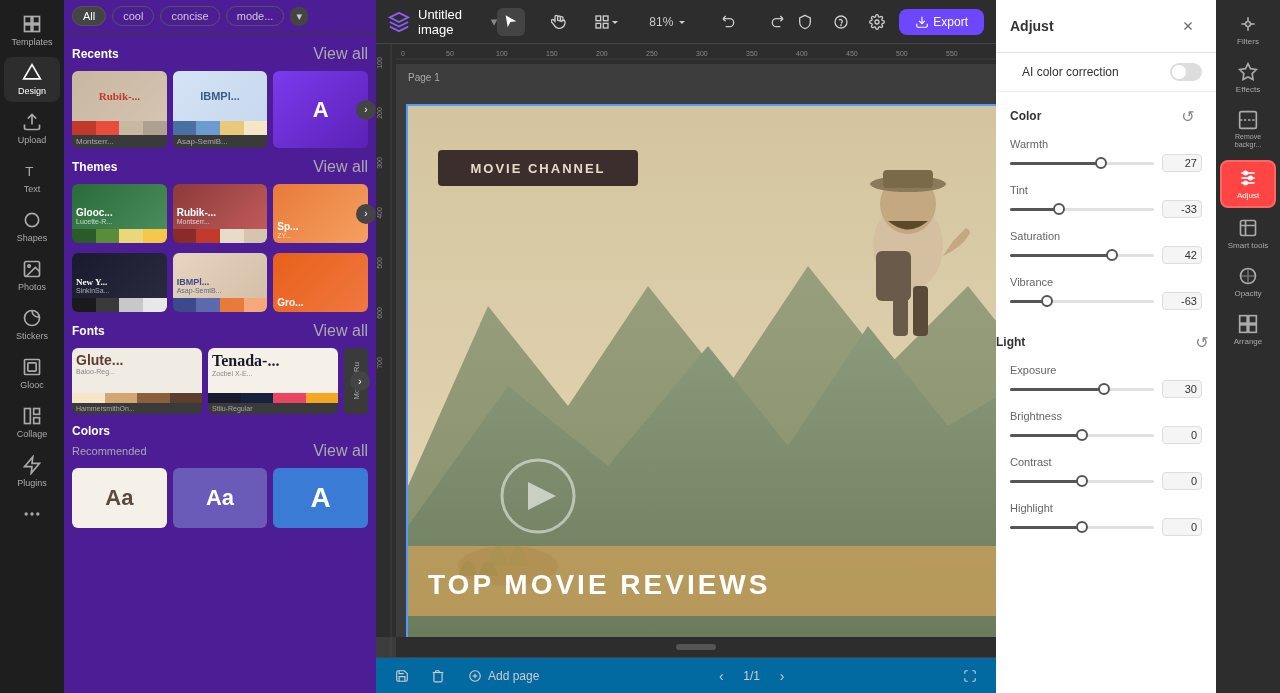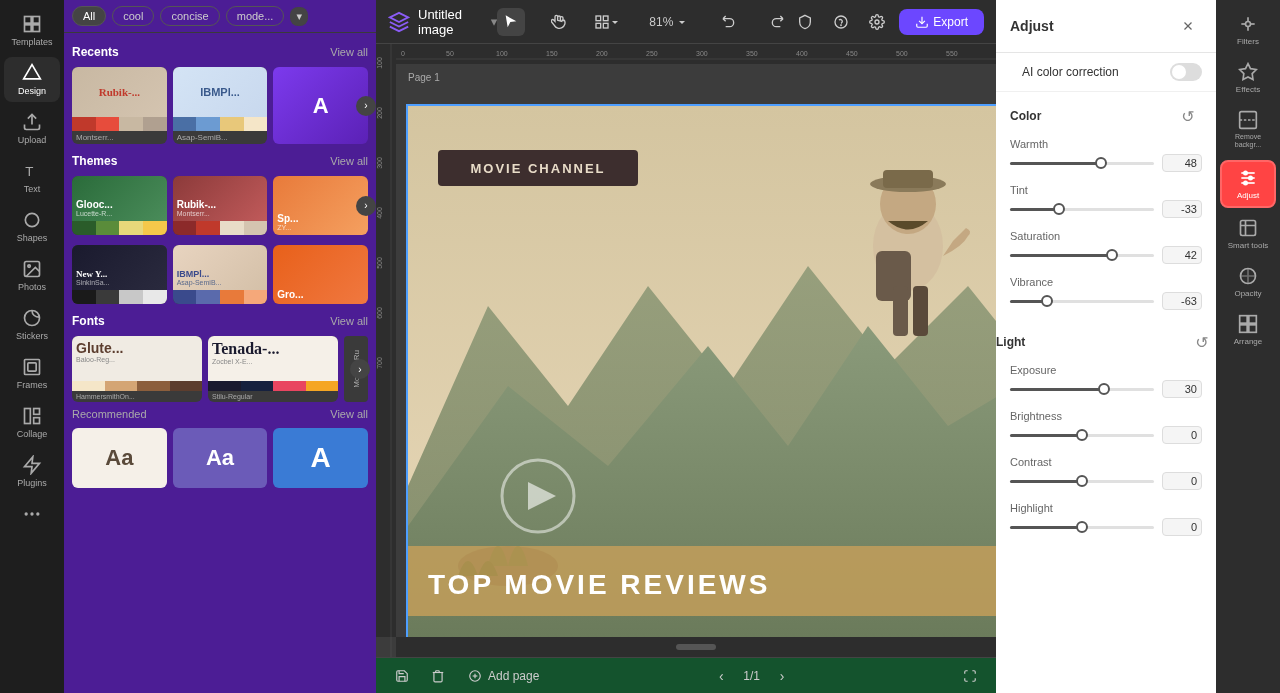--- a/index.html
+++ b/index.html
@@ -31,21 +31,21 @@
     .tag-btn.active { background: #444; color: #fff; }
     .tag-more { background: #444; border: none; color: #ccc; padding: 3px 6px; border-radius: 8px; cursor: pointer; font-size: 11px; }
 
     
     .panel-content { flex: 1; overflow-y: auto; padding: 8px 8px; }
     .panel-content::-webkit-scrollbar { width: 4px; }
     .panel-content::-webkit-scrollbar-thumb { background: #555; border-radius: 2px; }
 
     .section-header { display: flex; justify-content: space-between; align-items: center; margin-bottom: 8px; margin-top: 4px; }
     .section-title { color: #fff; font-size: 12px; font-weight: 600; }
-    .view-all { color: #aaa; font-size: 11px; cursor: pointer; margin-left: 28px; }
+    .view-all { color: #aaa; font-size: 16px; cursor: pointer; margin-left: 28px; }
     .grid-3 { display: grid; grid-template-columns: 1fr 1fr 1fr; gap: 6px; margin-bottom: 10px; }
 
     .font-card {
       flex: 1; background: #3a3a3a; border-radius: 6px; overflow: hidden; cursor: pointer; min-width: 0;
     }
 
     
     .main-area {
       flex: 1; display: flex; flex-direction: column; overflow: hidden; background: #3c3c3c;
     }
@@ -97,21 +97,21 @@
     }
     .sel-btn { width: 28px; height: 28px; display: flex; align-items: center; justify-content: center; color: #ccc; font-size: 14px; cursor: pointer; border-radius: 4px; }
     .sel-dots { color: #ccc; font-size: 14px; cursor: pointer; }
 
     .handle { position: absolute; width: 10px; height: 10px; background: #fff; border: 2px solid #4d9eff; border-radius: 2px; }
     .handle-tl { top: -5px; left: -5px; }
     .handle-tm { top: -5px; left: 50%; transform: translateX(-50%); }
     .handle-ml { top: 50%; left: -5px; transform: translateY(-50%); }
 
     
-    .bottom-bar { height: 36px; background: #14532d; display: flex; align-items: center; justify-content: space-between; padding: 0 12px; border-top: 1px solid #444; flex-shrink: 0; }
+    .bottom-bar { height: 36px; background: #0369a1; display: flex; align-items: center; justify-content: space-between; padding: 0 12px; border-top: 1px solid #444; flex-shrink: 0; }
     .add-page-btn { display: flex; align-items: center; gap: 6px; color: #ccc; font-size: 12px; cursor: pointer; padding: 4px 8px; border-radius: 6px; }
     .page-nav { display: flex; align-items: center; gap: 8px; color: #ccc; font-size: 12px; }
 
     
     .adjust-panel {
       width: 220px; background: #fff; display: flex; flex-direction: column; overflow: hidden; flex-shrink: 0;
     }
 
     .adjust-header {
       display: flex; align-items: center; justify-content: space-between; padding: 12px 14px; border-bottom: 1px solid #e5e5e5;
@@ -211,21 +211,21 @@
         <circle cx="12" cy="12" r="9"></circle>
         <path d="M12 3c0 5 4 8 9 8"></path>
       </svg>
     <span>Stickers</span>
   </div>
   <div class="left-icon-item">
     <svg viewBox="0 0 24 24" fill="none" stroke="currentColor" stroke-width="2">
         <rect x="3" y="3" width="18" height="18" rx="1"></rect>
         <rect x="7" y="7" width="10" height="10" rx="1"></rect>
       </svg>
-    <span>Frames</span>
+    <span>Glooc</span>
   </div>
   <div class="left-icon-item">
     <svg viewBox="0 0 24 24" fill="none" stroke="currentColor" stroke-width="2">
         <rect x="3" y="3" width="7" height="18"></rect>
         <rect x="14" y="3" width="7" height="7"></rect>
         <rect x="14" y="14" width="7" height="7"></rect>
       </svg>
     <span>Collage</span>
   </div>
   <div class="left-icon-item">
@@ -399,20 +399,23 @@
       </div>
 
       <div style="width:24px; background:#3a3a3a; border-radius:4px; display:flex; align-items:center; justify-content:center; cursor:pointer; flex-direction:column; gap:2px;">
         <span style="writing-mode:vertical-rl; font-size:8px; color:#aaa; transform:rotate(180deg);">Ru</span>
         <span style="font-size:8px; color:#666;">...</span>
         <span style="writing-mode:vertical-rl; font-size:8px; color:#aaa; transform:rotate(180deg);">Mor</span>
       </div>
       <div style="position:absolute; right:-2px; top:50%; transform:translateY(-50%); width:20px; height:20px; background:#444; border-radius:50%; display:flex; align-items:center; justify-content:center; color:#fff; font-size:10px; cursor:pointer; z-index:10;">›</div>
     </div>
 
+    <div class="section-header">
+      <span class="section-title">Colors</span>
+    </div>
     <div class="section-header" style="margin-top:-4px;">
       <span style="color:#aaa; font-size:11px;">Recommended</span>
       <span class="view-all">View all</span>
     </div>
     <div class="grid-3">
       <div class="aa-card">
         <span class="aa-text">Aa</span>
       </div>
       <div class="aa-card-purple">
         <span class="aa-text-purple">Aa</span>
@@ -716,21 +719,21 @@
       <button class="tool-btn" style="color:#888; font-size:16px;">↺</button>
     </div>
 
     <div class="slider-row">
       <div class="slider-label">Warmth</div>
       <div class="slider-control">
         <div class="slider-track">
           <div class="slider-fill" style="width:63%;"></div>
           <div class="slider-thumb" style="left:calc(63% - 6px);"></div>
         </div>
-        <div class="slider-value">48</div>
+        <div class="slider-value">27</div>
       </div>
     </div>
 
     <div class="slider-row">
       <div class="slider-label">Tint</div>
       <div class="slider-control">
         <div class="slider-track">
           <div class="slider-fill" style="width:34%;"></div>
           <div class="slider-thumb" style="left:calc(34% - 6px);"></div>
         </div>

